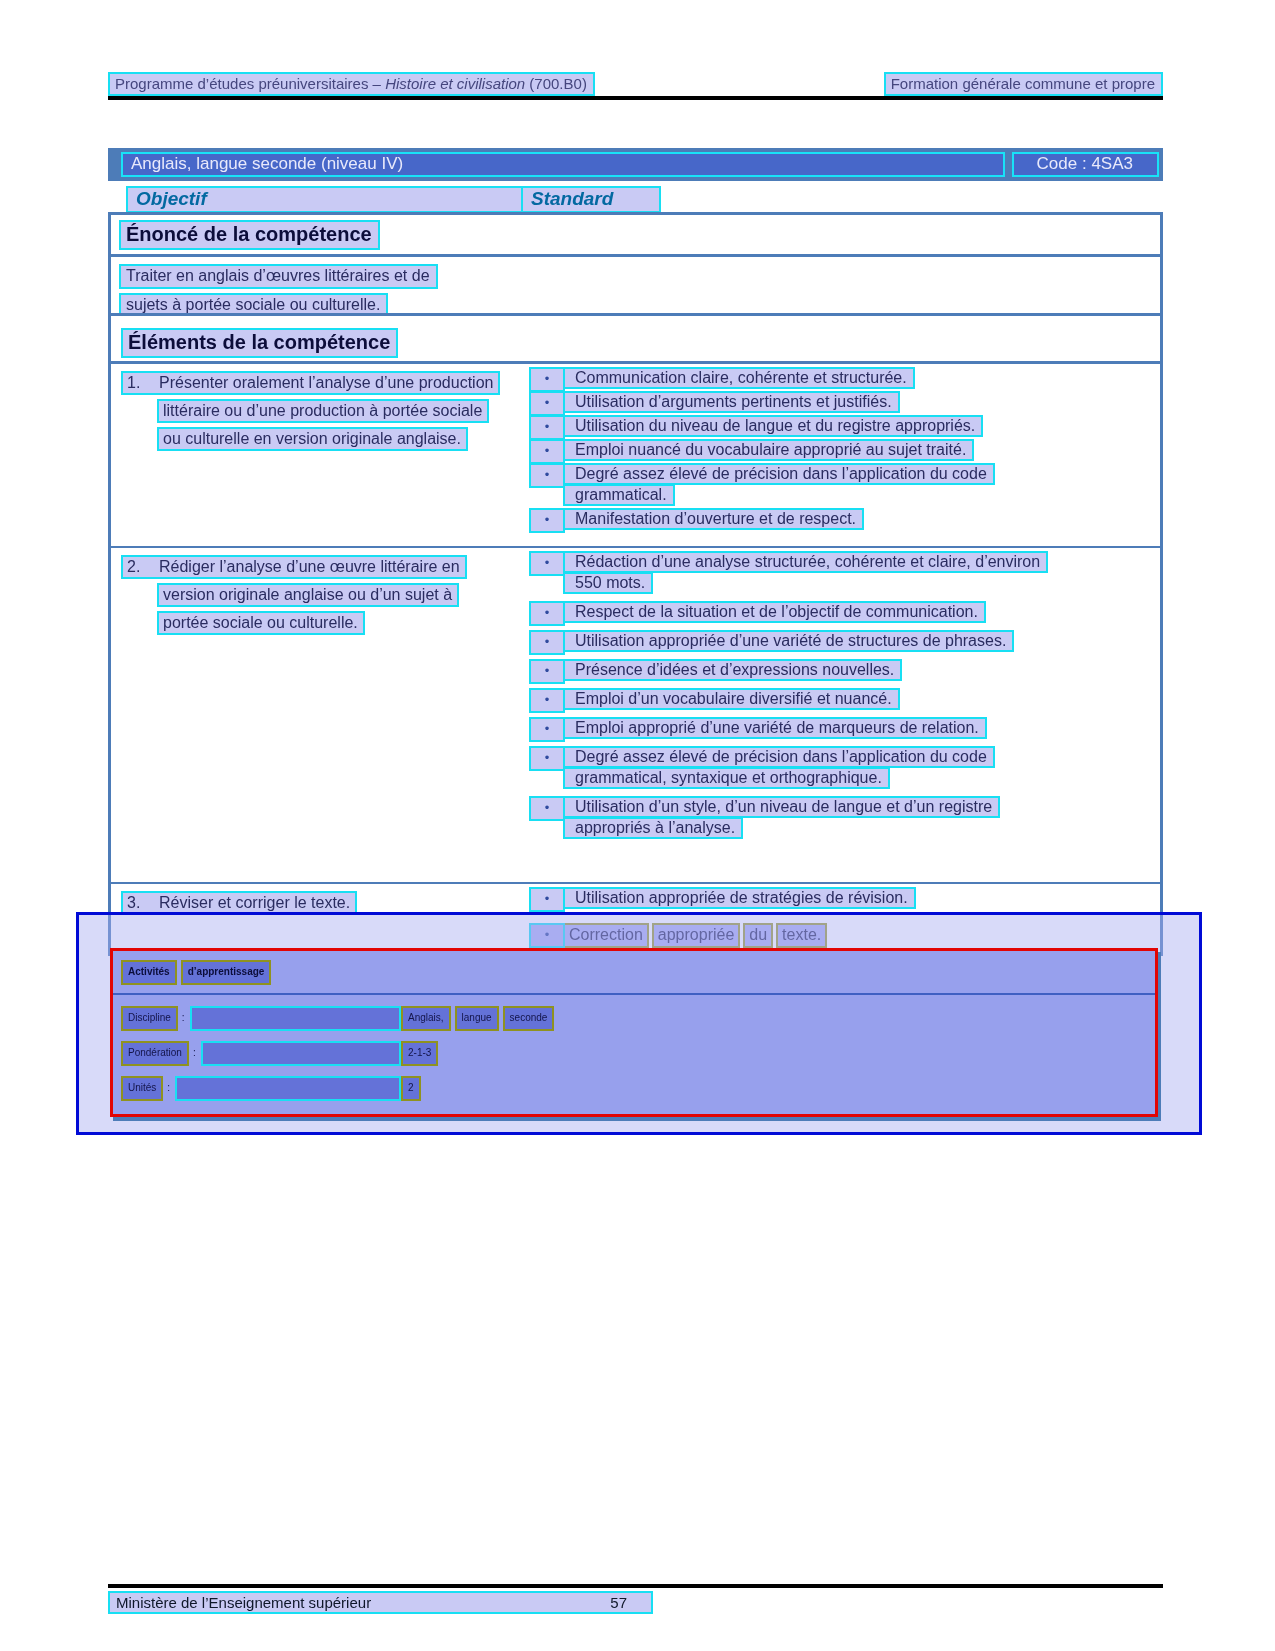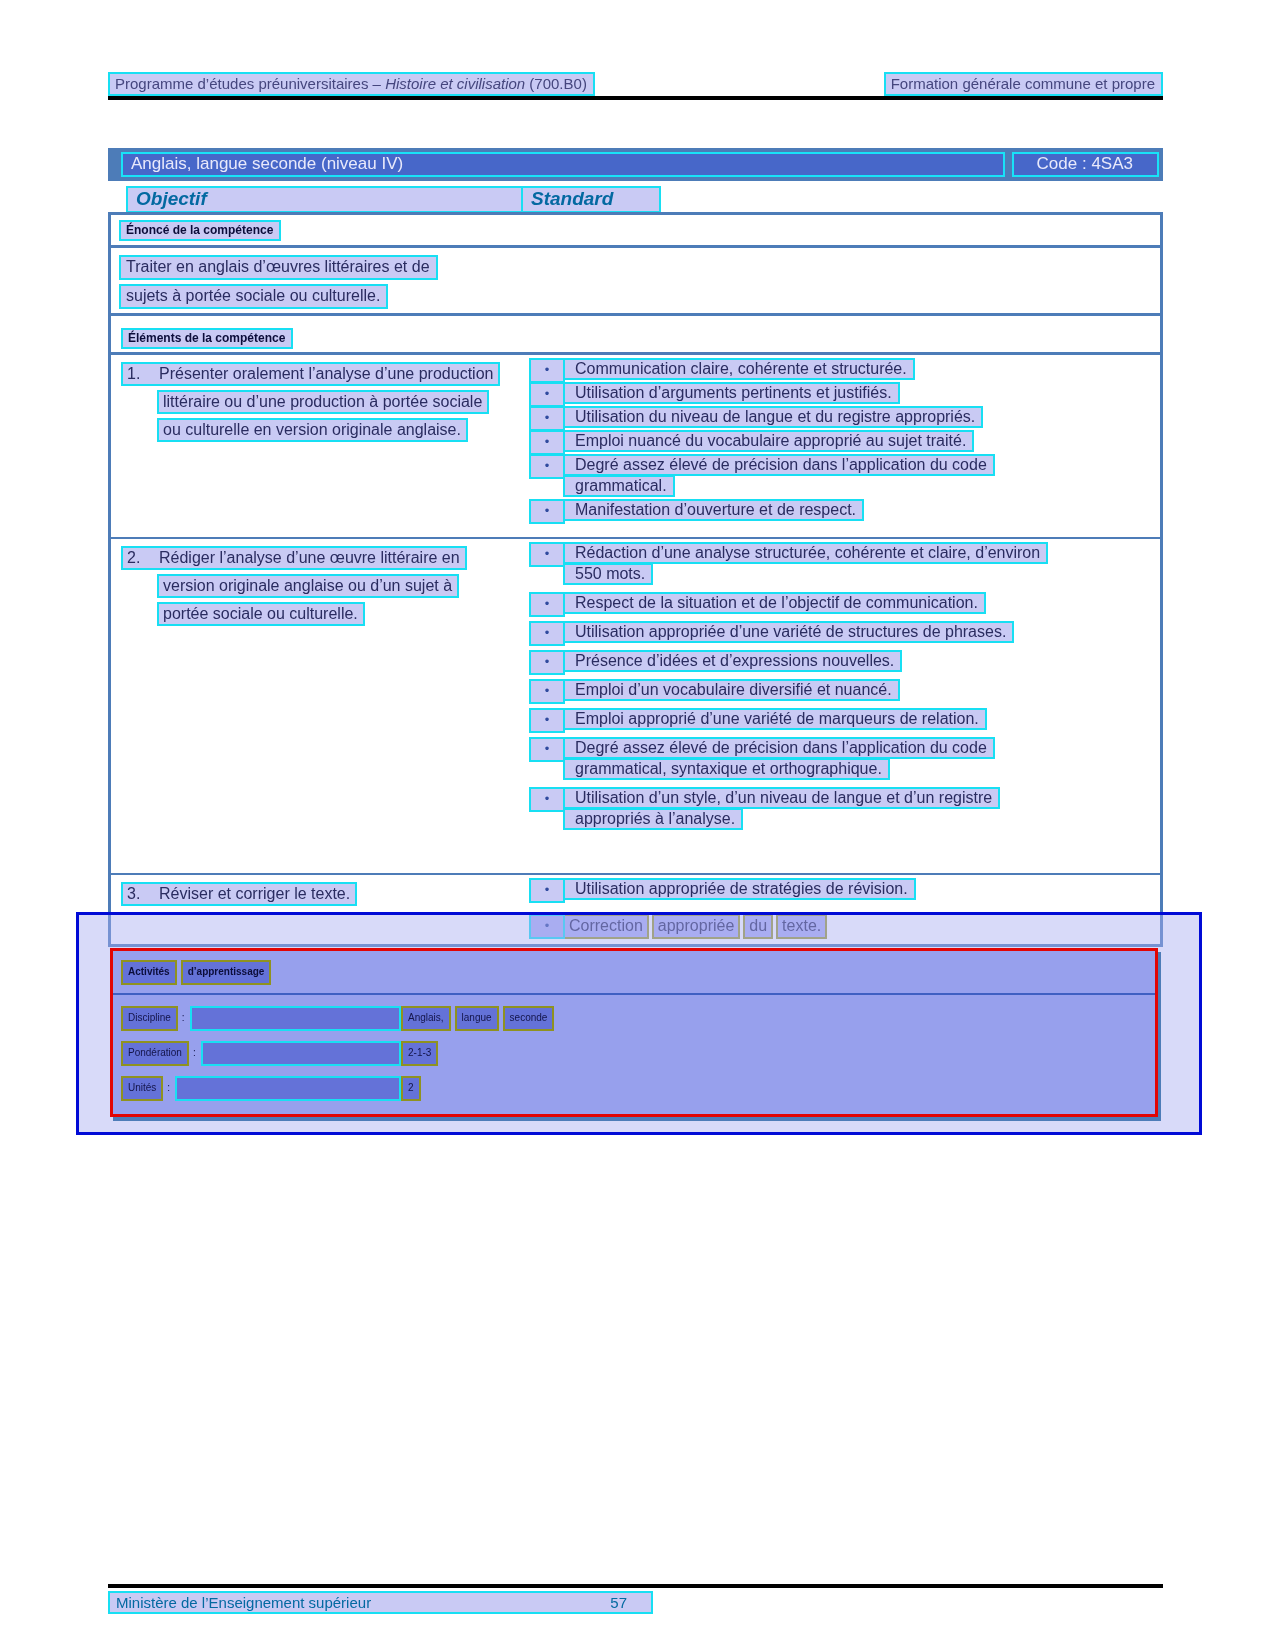--- a/index.html
+++ b/index.html
@@ -22,21 +22,21 @@
     display:flex; justify-content:space-between;
     font-size:15px; color:#45467e;
   }
   .rule { position:absolute; left:108px; width:1055px; height:4px; background:#000; }
   .rule-top { top:96px; }
   .rule-bottom { top:1584px; }
   .footer-line {
     position:absolute; left:108px; top:1591px; width:545px; height:23px;
     background:#c9caf4; border:2px solid #18dff3;
     display:flex; justify-content:space-between; align-items:center;
-    font-size:15px; color:#0369a1; padding:0 24px 0 6px;
+    font-size:15px; color:#0f172a; padding:0 24px 0 6px;
   }
 
   
   .title-bar {
     position:absolute; left:108px; top:148px; width:1055px; height:33px;
     background:#4d7cb8; display:flex; align-items:center;justify-content:flex-end;
   }
   .title-box {
     background:#4767c9; border:2px solid #18e2f8; color:#e8e9fb;
     font-size:17px; line-height:19px; height:25px; padding:0 8px;
@@ -54,21 +54,21 @@
   }
   .obj-box.first { width:397px; }
   .obj-box.second { width:138px; border-left:none; }
 
   
   .enonce {
     position:absolute; left:108px; top:212px; width:1055px;
     border:3px solid #4d7cb8; background:#fff;
   }
   .enonce-head { padding:5px 8px 4px; border-bottom:3px solid #4d7cb8; }
-  .bold-head { font-weight:bold; font-size:12px; color:#0c0d3a; }
+  .bold-head { font-weight:bold; font-size:20px; color:#0c0d3a; }
   .enonce-body { padding:7px 8px 9px; font-size:16px; }
   .enonce-body .line { margin-bottom:4px; }
 
   
   .comp {
     position:absolute; left:108px; top:313px; width:1055px;
     border:3px solid #4d7cb8; background:#fff;
   }
   .comp-head { display:flex; padding:12px 0 3px; border-bottom:3px solid #4d7cb8; }
   .comp-head .c1 { width:412px; padding-left:10px; }

